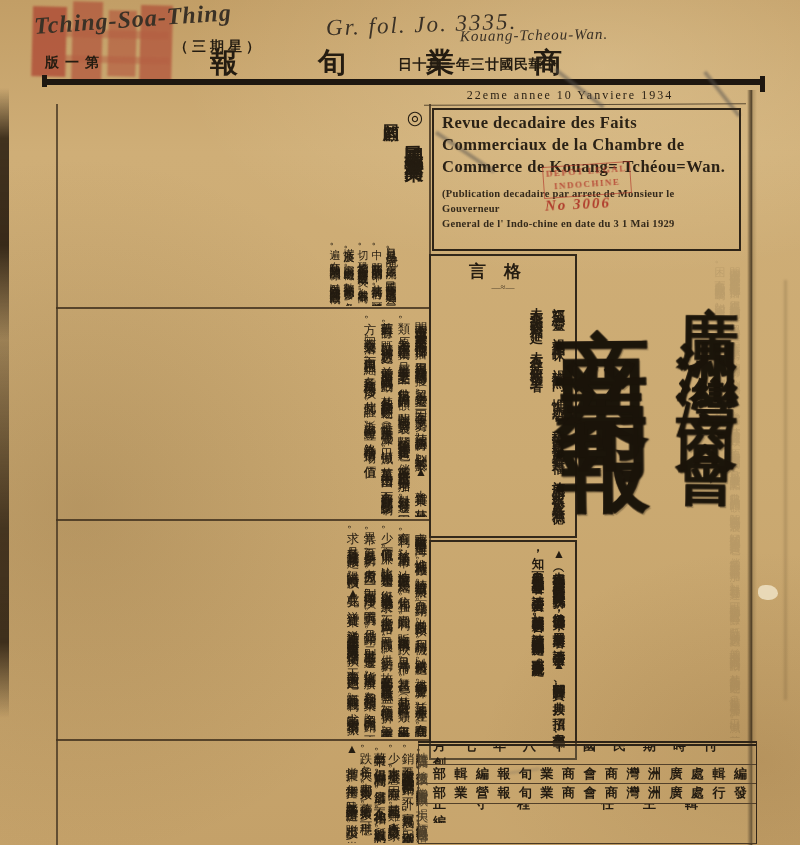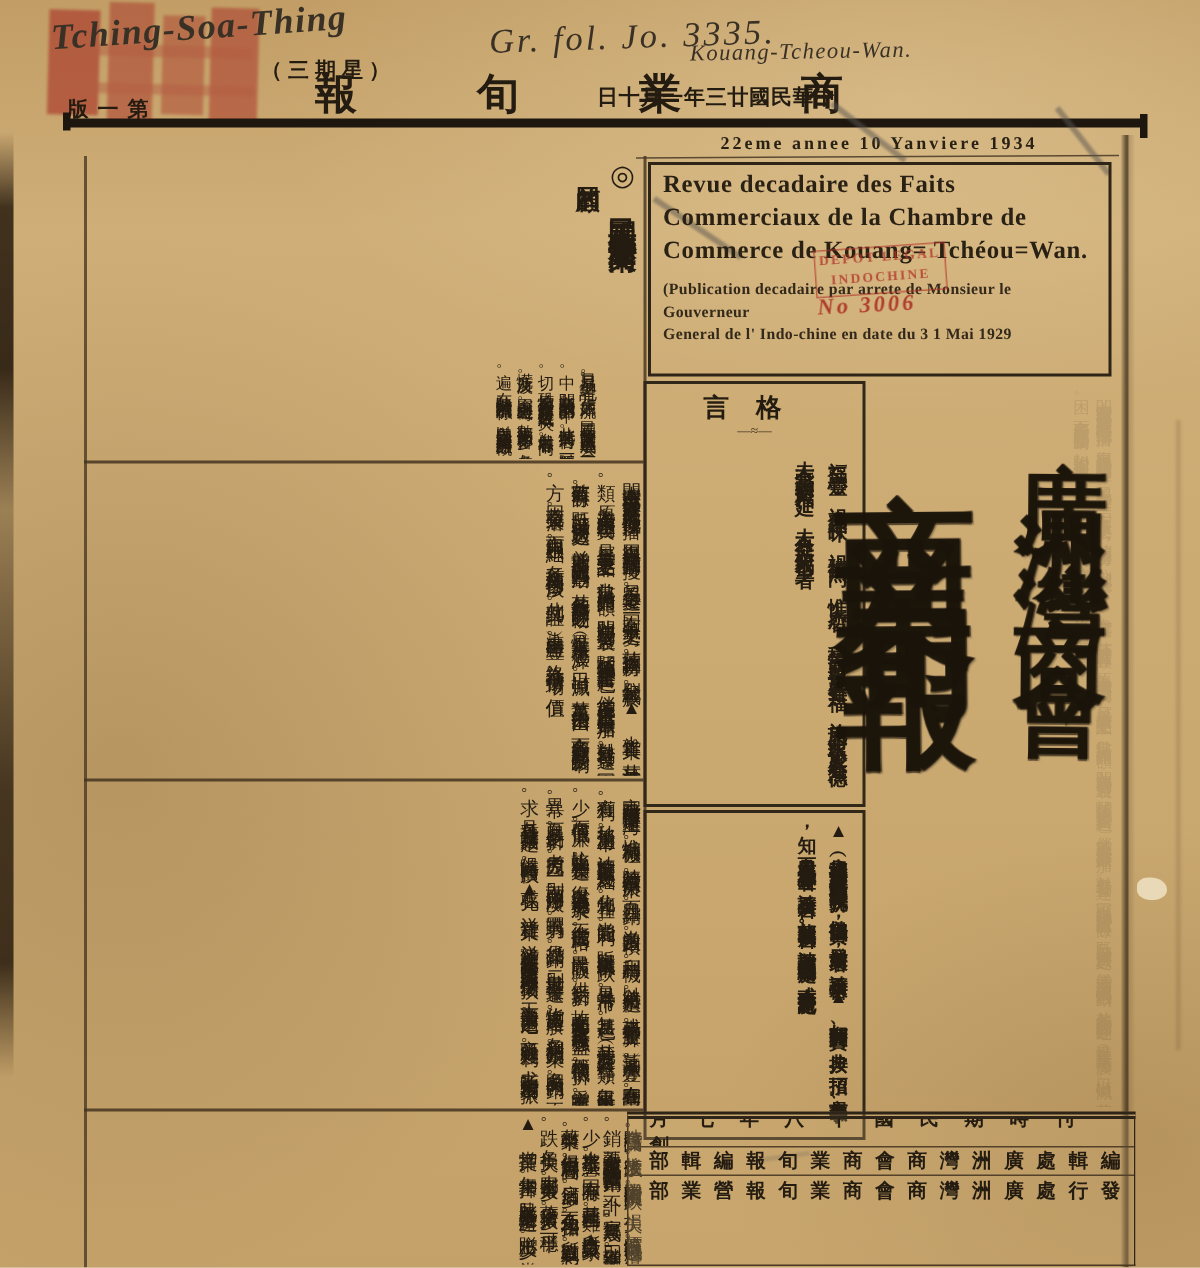--- a/index.html
+++ b/index.html
@@ -22,29 +22,29 @@
   
   .seal{left:28px;top:0;width:152px;height:96px;transform:rotate(1.5deg);opacity:.62;filter:blur(1.1px);}
   .seal .blk{position:absolute;background:#a83227;}
   
   .hw{font-style:italic;color:#3a3126;}
   .hw-name{left:34px;top:6px;font-size:24px;transform:rotate(-4deg);letter-spacing:1px;font-weight:bold;}
   .hw-cat{left:326px;top:12px;font-size:23px;transform:rotate(-2deg);letter-spacing:2px;}
   .hw-place{left:460px;top:27px;font-size:15px;transform:rotate(-1deg);letter-spacing:1px;}
   
   .mh{font-weight:bold;color:#241c11;}
-  .mh-edition{left:45px;top:64px;font-size:14px;letter-spacing:6px;}
+  .mh-edition{left:45px;top:54px;font-size:14px;letter-spacing:6px;}
   .mh-weekday{left:138px;top:38px;font-size:14px;letter-spacing:4px;margin-left:36px;}
   .mh-title{left:210px;top:44px;font-size:28px;letter-spacing:26px;}
   .mh-date{left:398px;top:56px;font-size:14px;letter-spacing:0.5px;}
   
   .bar{left:44px;top:79px;width:718px;height:6px;background:#1e1710;}
   .bar::before{content:"";position:absolute;left:-2px;top:-4px;width:5px;height:12px;background:#1e1710;}
   .bar::after{content:"";position:absolute;right:-3px;top:-3px;width:5px;height:16px;background:#1e1710;}
-  .fr-date{left:430px;top:88px;width:312px;text-align:center;font-size:12px;font-weight:bold;letter-spacing:2px;color:#2a2115;}
+  .fr-date{left:414px;top:88px;width:312px;text-align:center;font-size:12px;font-weight:normal;letter-spacing:2px;color:#2a2115;}
   .thinline{left:424px;top:104px;width:322px;height:1px;background:#3c2f1e;transform:rotate(-.3deg);opacity:.8;}
   
   .vline{width:1.5px;background:#4a3a24;opacity:.85;}
   .hrule{height:2px;background:#443420;opacity:.85;}
   
   .frbox{left:432px;top:108px;width:309px;height:143px;border:2px solid #2e2417;padding:2px 8px;box-sizing:border-box;}
   .frbox .l1{font-size:16.5px;font-weight:bold;color:#2a2115;letter-spacing:.5px;line-height:22px;}
   .frbox .note{font-size:10.5px;font-weight:bold;color:#33291b;line-height:15px;margin-top:8px;letter-spacing:.3px;}
   .stamp{left:543px;top:164px;width:86px;height:30px;border:1.5px solid rgba(178,52,40,.65);transform:rotate(-4deg);
     color:rgba(178,52,40,.8);font-size:9px;font-weight:bold;text-align:center;line-height:13px;letter-spacing:1.5px;filter:blur(.4px);}
@@ -165,15 +165,16 @@
 
   <div class="abs vert ghost">間本灣市場既感受世界商業不景氣的流行性所傳播。復因界外苛捐雜稅的苛擾。貿易上之變遷。固有一落千丈之勢。茲據調查所得。分別紀載於下。▲土雜貨業　草苞沙糖芝蔴牲口各類。原為本灣大宗土產貨物。且屬土貨業中之主要品。常佔出口貨品的鉅額。此間市場貿易盛衰。極關係此項土產貨是否起色。倘或各種大宗土貨出口數量增加。對外貿易發達。固可以相抵洋貨入口數值而有餘。既足以彌補入超之數。並增助市面金融出入周轉活動。其他各行商業仍因之暢旺。惟是年來（草苞）疲滯。出口頓減。草苞業工人生活日困。市面各行商亦間接受影响。如附近雷州地方。因苞業衰落。市面銀根困絀。各種商業均告慘淡。此其例証。（土糖）出產雖豐。終為洋糖爭佔市場。價值</div>
 
   <div class="abs vert callig cal-r">廣洲灣商會</div>
   <div class="abs vert callig cal-l">商業旬報</div>
 
   <div class="abs imprint">
     <div class="row ls17">月七年八十國民期時刊創</div>
     <div class="row ls8">部輯編報旬業商會商灣洲廣處輯編</div>
     <div class="row ls8">部業營報旬業商會商灣洲廣處行發</div>
+    <div class="row ls28">正守程　任主輯編</div>
   </div>
 
 </div>
 
 </body></html>

